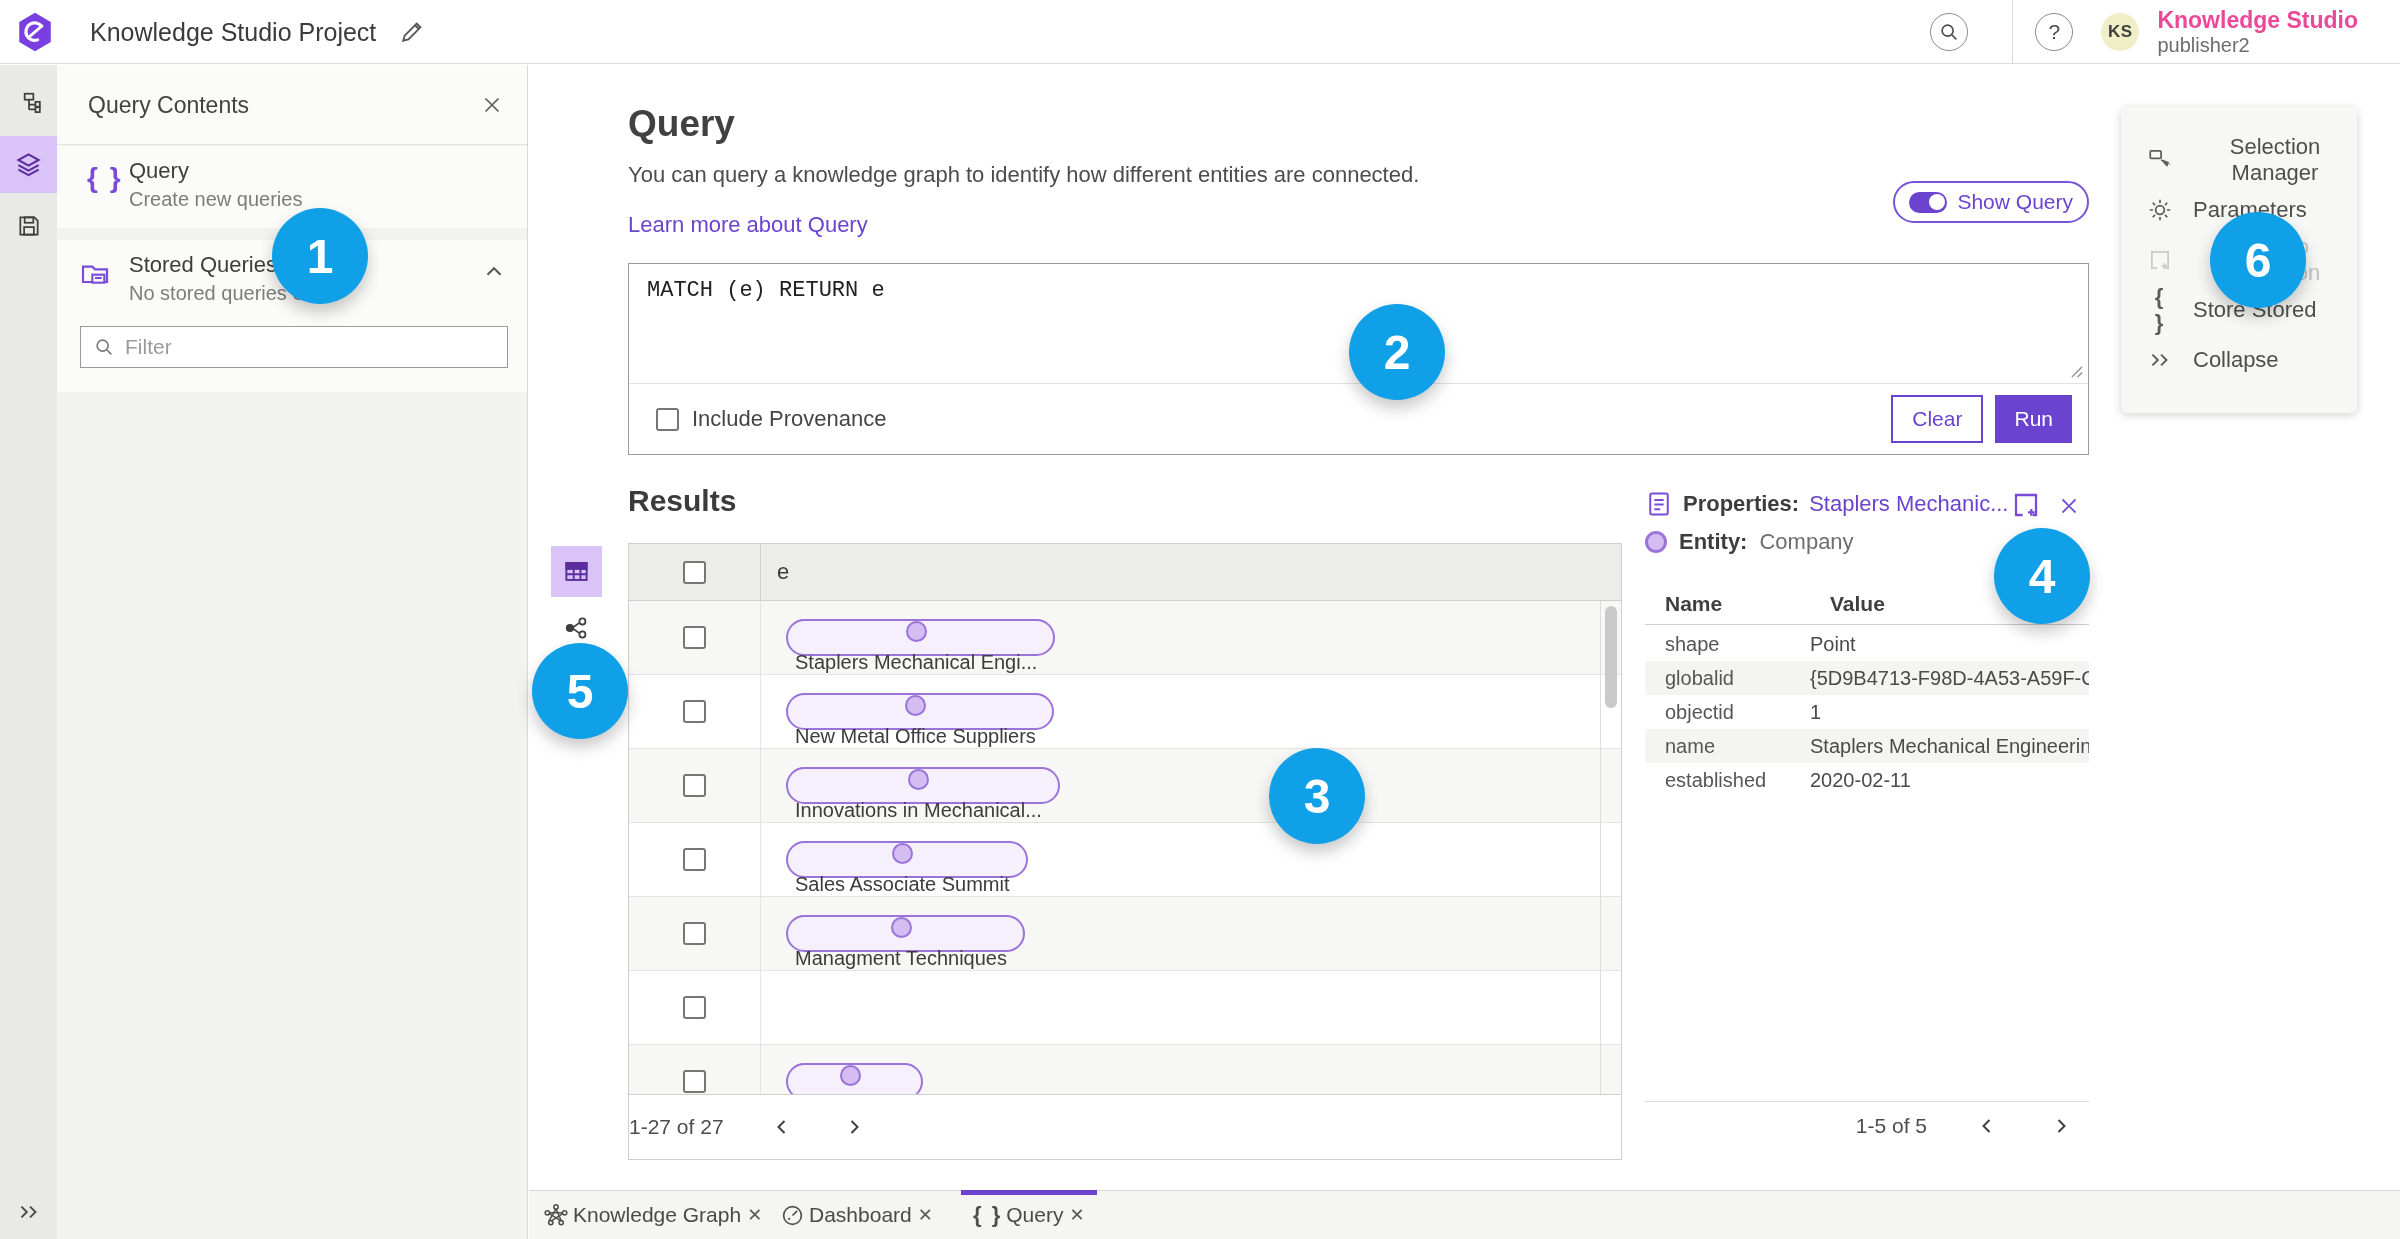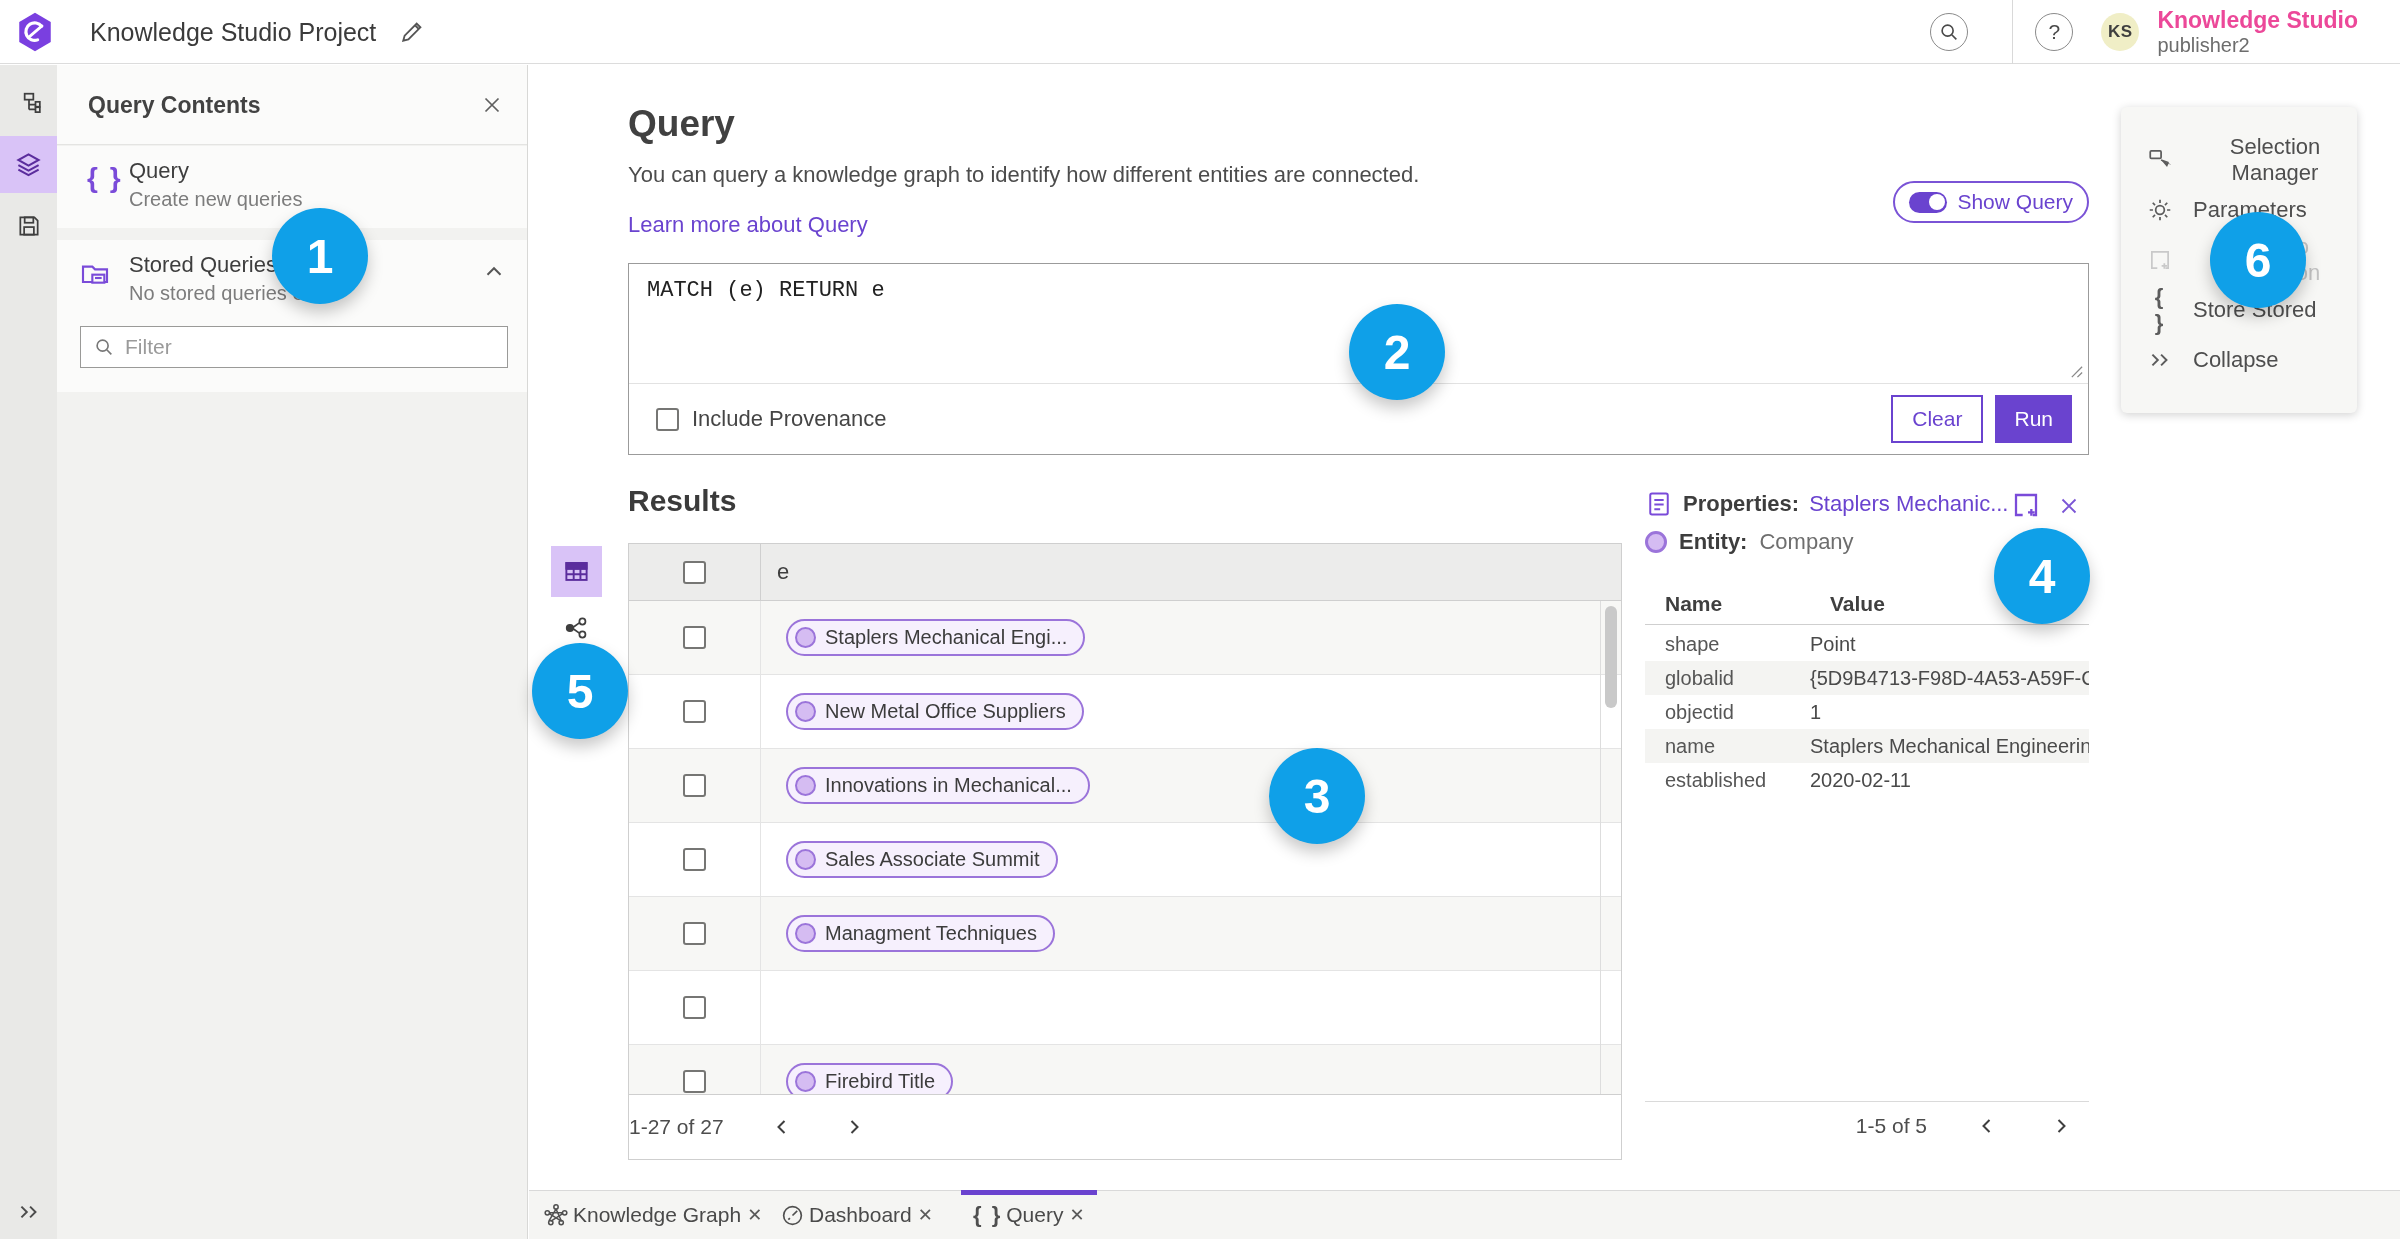--- a/index.html
+++ b/index.html
@@ -28,21 +28,21 @@
   
   .rail { position:absolute; left:0; top:65px; width:57px; bottom:0; background:#e9e9e7; z-index:4; }
   .rail-btn { width:57px; height:57px; display:flex; align-items:center; justify-content:center; color:#3f3f3f; }
   .rail-btn.b1 { margin-top:10px; } .rail-btn + .rail-btn { margin-top:4px; }
   .rail-btn.active { background:#d9c3f7; color:#5b2d9d; }
   .rail-collapse { position:absolute; bottom:14px; left:0; width:57px; display:flex; justify-content:center; color:#4c4c4c; }
 
   
   .panel { position:absolute; left:57px; top:65px; width:471px; bottom:0; background:#f2f2f0; border-right:1px solid #d8d8d6; z-index:3; }
   .panel-header { position:absolute; left:0; top:0; right:0; height:80px; background:#fbfbfa; border-bottom:1px solid #e4e4e2; }
-  .panel-title { position:absolute; left:31px; top:0; line-height:80px; font-size:23px; color:#424242;font-weight:bold; }
+  .panel-title { position:absolute; left:31px; top:0; line-height:80px; font-size:23px; color:#424242; }
   .panel-close { position:absolute; right:20px; top:26px; width:28px; height:28px; color:#5f5f5f; }
   .item-query { position:absolute; left:0; top:81px; right:0; height:82px; background:#fbfbfa; }
   .item-query .braces-ic { position:absolute; left:30px; top:16px; font-size:28px; font-weight:bold; color:#7a4bd9; letter-spacing:2px; }
   .li-title { position:absolute; left:72px; top:12px; font-size:22px; color:#3e3e3e; }
   .li-sub   { position:absolute; left:72px; top:42px; font-size:20px; color:#7c7c7c; }
   .item-stored { position:absolute; left:0; top:175px; right:0; height:152px; background:#fbfbfa; }
   .item-stored .folder-ic { position:absolute; left:22px; top:18px; color:#7a4bd9; }
   .chev-up-btn { position:absolute; right:18px; top:18px; width:28px; height:28px; color:#565656; }
   .filter-box { position:absolute; left:23px; top:86px; width:428px; height:42px; border:1px solid #9a9a98; background:#fff; display:flex; align-items:center; padding:0 12px; gap:10px; }
   .filter-box input { border:none; outline:none; flex:1; font-size:21px; color:#444; font-family:inherit; background:transparent; }
@@ -75,21 +75,21 @@
 
   .rtable { position:absolute; left:628px; top:543px; width:994px; height:617px; border:1px solid #cfcfcf; background:#fff; display:flex; flex-direction:column; }
   .t-head { height:57px; flex:0 0 57px; background:#ececeb; border-bottom:1px solid #cfcfcf; display:flex; align-items:center; }
   .cb-cell { width:132px; flex:0 0 132px; height:100%; display:flex; align-items:center; justify-content:center; border-right:1px solid #cfcfcf; }
   .e-cell { padding-left:16px; font-size:22px; color:#3f3f3f; }
   .t-body { position:relative; flex:1 1 auto; overflow:hidden; }
   .t-row { height:74px; display:flex; align-items:stretch; border-bottom:1px solid #e4e4e4; background:#fff; }
   .t-row:nth-child(odd) { background:#f7f7f5; }
   .t-row .cb-cell { border-right:1px solid #e4e4e4; }
   .pill-cell { display:flex; align-items:center; padding-left:25px; }
-  .pill { display:inline-flex; align-items:center; gap:9px; height:37px; border:2px solid #9b74da; border-radius:19px; background:#f6f0fd; padding:0 16px 0 7px; font-size:20px; color:#3c3c3c; white-space:nowrap; }
+  .pill { display:inline-flex; align-items:center; gap:9px; height:37px; border:2px solid #9b74da; border-radius:19px; background:#f6f0fd; padding:0 16px 0 7px; font-size:20px; color:#3c3c3c; white-space:nowrap;flex-direction:column; }
   .pill .dot { width:21px; height:21px; border-radius:50%; background:#d5bcf2; border:2.5px solid #9b74da; flex:0 0 21px; }
   .scroll-strip { position:absolute; right:0; top:0; width:21px; height:100%; border-left:1px solid #dddddd; }
   .scroll-thumb { position:absolute; left:4px; top:5px; width:12px; height:102px; border-radius:6px; background:#c9c9c9; }
   .t-foot { height:65px; flex:0 0 65px; border-top:1px solid #cfcfcf; background:#fff; display:flex; align-items:center; gap:44px; padding-right:22px; font-size:21px; color:#4d4d4d; }
   .chev-btn { width:28px; height:28px; display:flex; align-items:center; justify-content:center; color:#3f3f3f; }
 
   
   .p-head { position:absolute; left:1645px; top:490px; display:flex; align-items:center; gap:10px; }
   .p-head .p-label { font-size:22px; font-weight:bold; color:#3d3d3d; }
   .p-head .p-link { font-size:22px; color:#6a43cf; text-decoration:none; max-width:210px; white-space:nowrap; overflow:hidden; }

